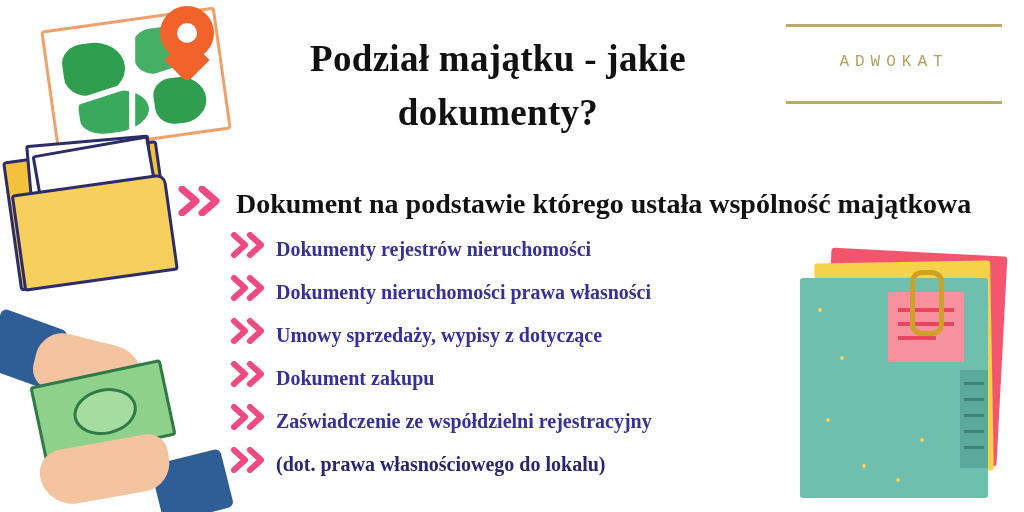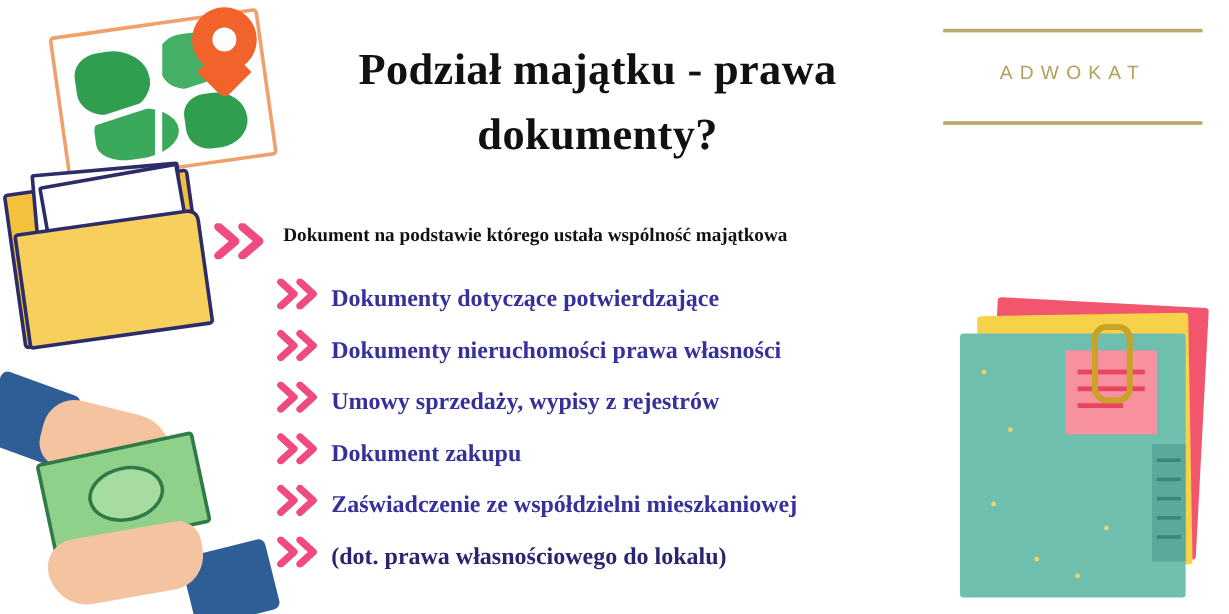--- a/index.html
+++ b/index.html
@@ -46,42 +46,42 @@
     border-top: 3px solid #b9a96a;
     border-bottom: 3px solid #b9a96a;
     box-sizing: border-box;
     display: flex;
     flex-direction: column;
     justify-content: center;
     align-items: center;
     color: #b1a05f;
   }
   .logo .l1 {
-    font-family: Liberation Sans, sans-serif;
+    font-family: Liberation Mono, monospace;
     font-size: 16px;
     letter-spacing: 6px;
     color: #b1a05f;
     margin-bottom: 4px;
     text-align: center;
   }
   .logo .l2 {
     font-family: "Liberation Serif", serif;
     font-size: 28px;
     letter-spacing: 3px;
     color: #a8974f;
   }
 
   
   .lead {
     position: absolute;
     left: 236px;
     top: 188px;
     font-family: "Liberation Serif", serif;
     font-weight: bold;
-    font-size: 16px;
+    font-size: 28px;
     color: #111111;
     white-space: nowrap;
   }
   .list {
     position: absolute;
     left: 276px;
     top: 228px;
     width: 620px;
   }
   .item {
@@ -397,21 +397,21 @@
     <div class="clip"></div>
     <div class="s-edge">
       <div class="eline" style="top:12px;"></div>
       <div class="eline" style="top:28px;"></div>
       <div class="eline" style="top:44px;"></div>
       <div class="eline" style="top:60px;"></div>
       <div class="eline" style="top:76px;"></div>
     </div>
   </div>
 
-  <div class="title">Podział majątku - prawa dokumenty?</div>
+  <div class="title">Podział majątku - jakie dokumenty?</div>
 
   <div class="logo">
     <div class="l1">ADWOKAT</div>
   </div>
 
   <div class="chev-lead">
     <svg width="50" height="30" viewBox="0 0 50 30">
       <path d="M4 3 L18 15 L4 27" fill="none" stroke="#ef4a82" stroke-width="7" stroke-linecap="round" stroke-linejoin="round"></path>
       <path d="M24 3 L38 15 L24 27" fill="none" stroke="#ef4a82" stroke-width="7" stroke-linecap="round" stroke-linejoin="round"></path>
     </svg>
@@ -449,21 +449,21 @@
       </svg>
   </div>
   <div class="chev" style="left:230px; top:447px;">
     <svg width="40" height="26" viewBox="0 0 40 26">
         <path d="M4 3 L15 13 L4 23" fill="none" stroke="#ef4a82" stroke-width="6" stroke-linecap="round" stroke-linejoin="round"></path>
         <path d="M20 3 L31 13 L20 23" fill="none" stroke="#ef4a82" stroke-width="6" stroke-linecap="round" stroke-linejoin="round"></path>
       </svg>
   </div>
 
   <div class="list">
-    <div class="item">Dokumenty dotyczące potwierdzające</div>
+    <div class="item">Dokumenty rejestrów nieruchomości</div>
     <div class="item">Dokumenty nieruchomości prawa własności</div>
-    <div class="item">Umowy sprzedaży, wypisy z rejestrów</div>
+    <div class="item">Umowy sprzedaży, wypisy z dotyczące</div>
     <div class="item">Dokument zakupu</div>
-    <div class="item">Zaświadczenie ze współdzielni mieszkaniowej</div>
+    <div class="item">Zaświadczenie ze współdzielni rejestracyjny</div>
     <div class="item sub">(dot. prawa własnościowego do lokalu)</div>
   </div>
 
 </div>
 
 </body></html>

